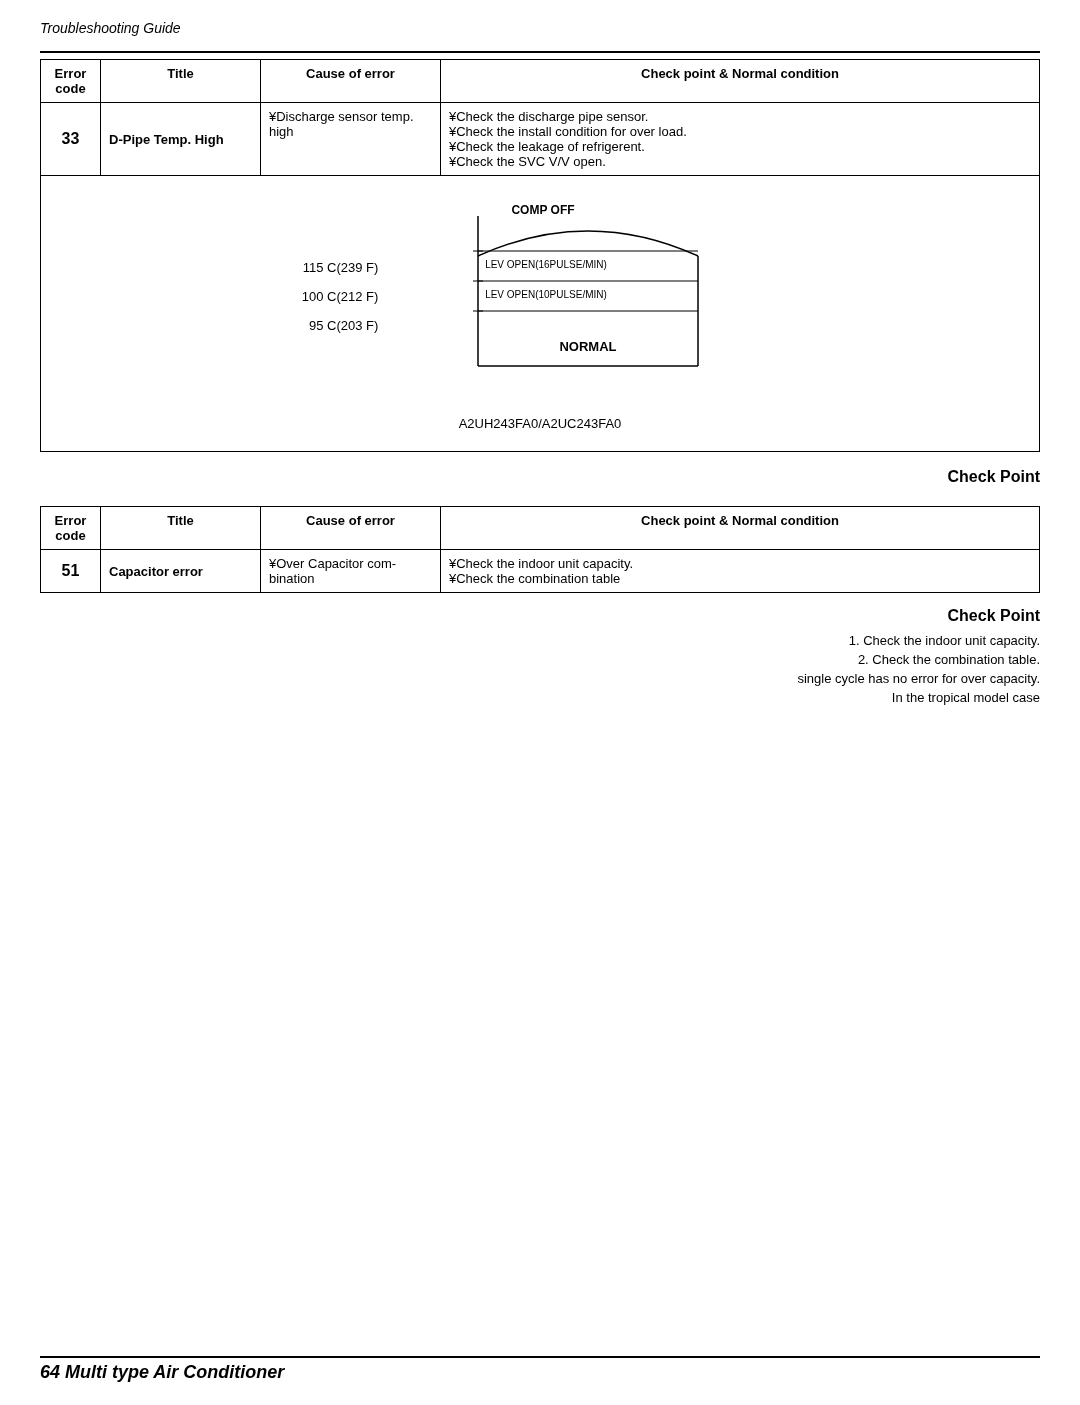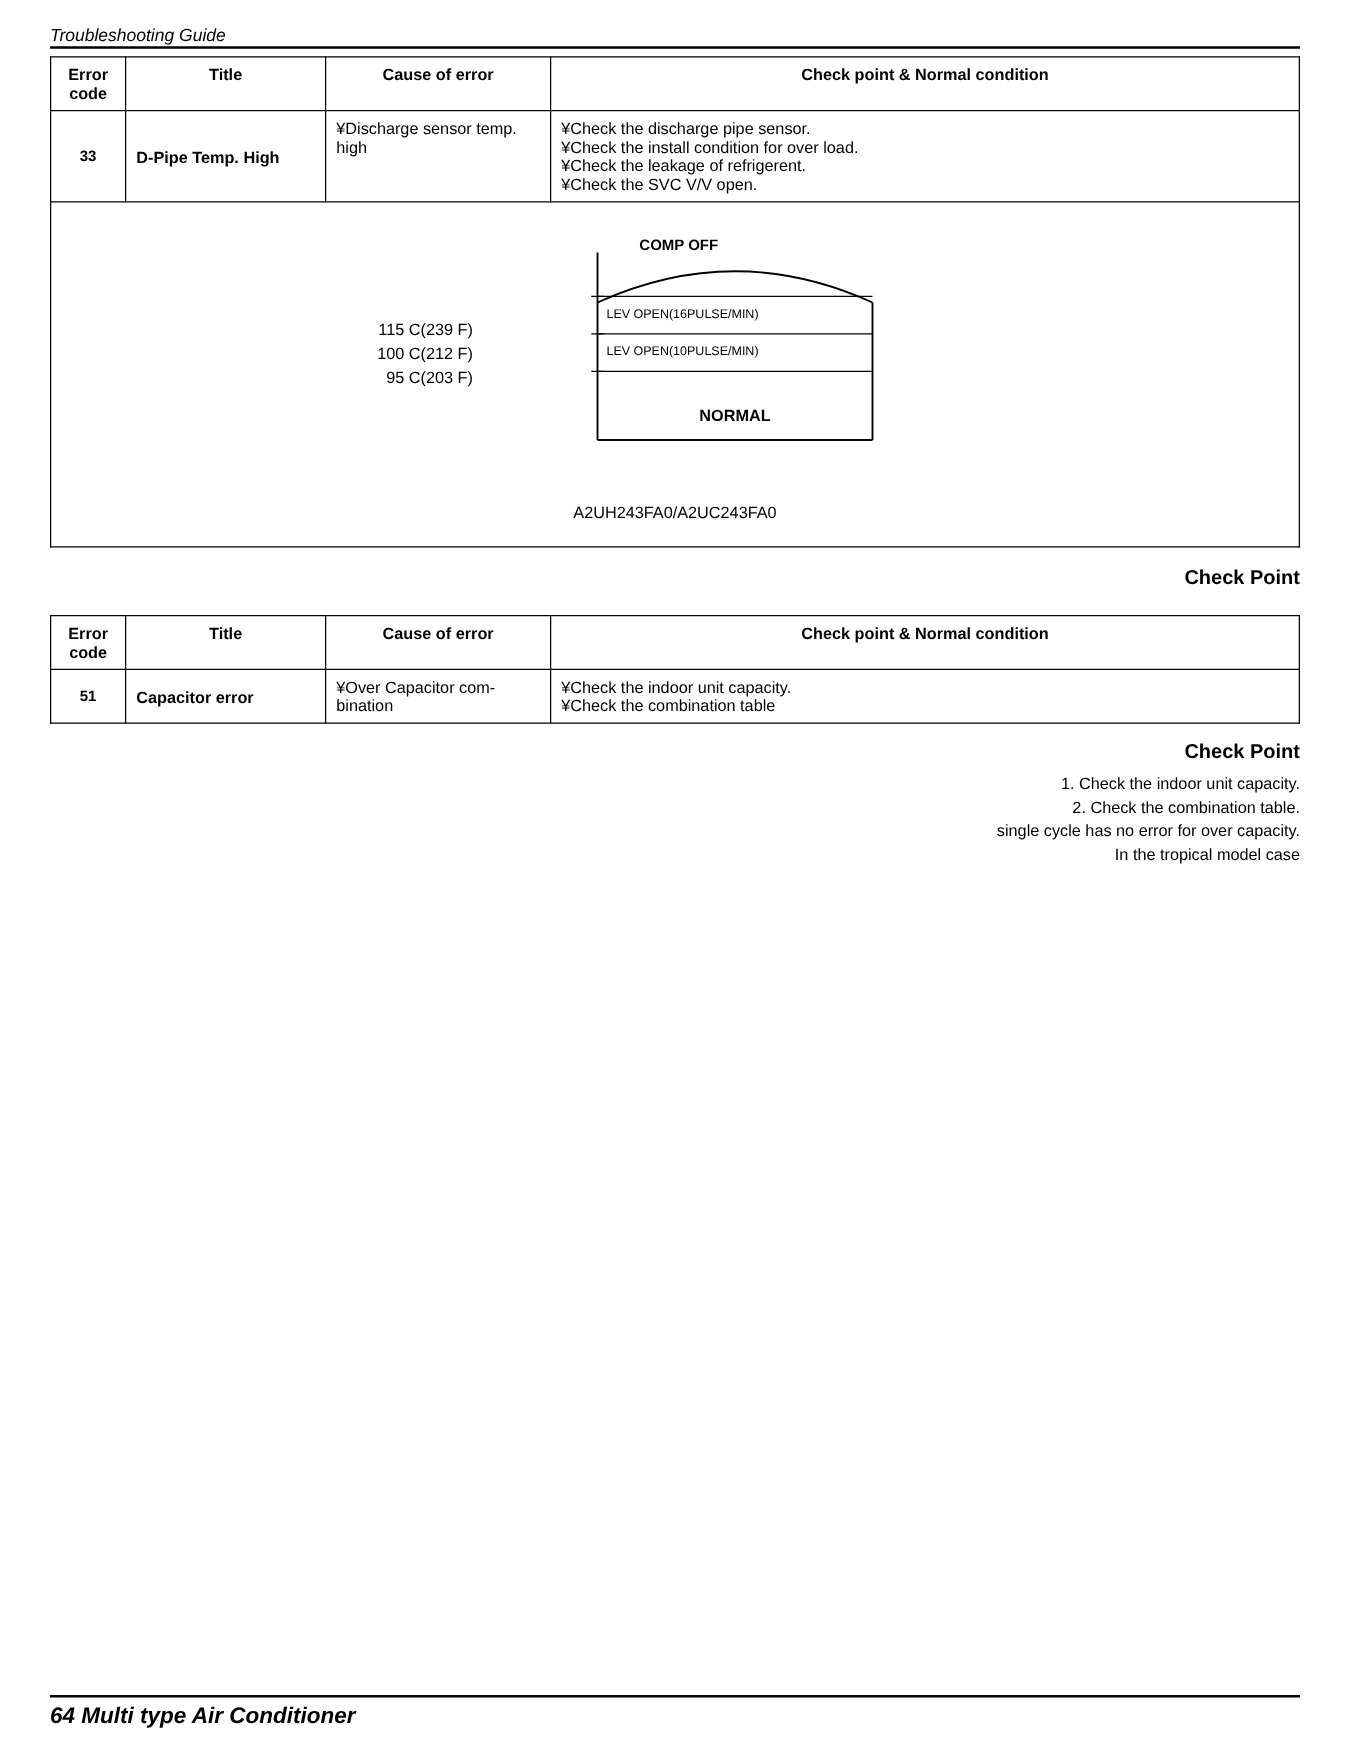--- a/index.html
+++ b/index.html
@@ -9,21 +9,21 @@
       background: #fff;
       color: #000;
       width: 1080px;
       min-height: 1405px;
       padding: 20px 40px;
     }
     .page-header {
       font-style: italic;
       font-size: 14px;
       margin-bottom: 6px;
-      padding-bottom: 1px;
+      padding-bottom: 15px;
       border-bottom: 2px solid #000;
     }
     .error-table {
       width: 100%;
       border-collapse: collapse;
       margin-bottom: 0;
       border: 1px solid #000;
     }
     .error-table th, .error-table td {
       border: 1px solid #000;
@@ -31,21 +31,21 @@
       vertical-align: top;
     }
     .error-table th {
       font-weight: bold;
       text-align: center;
       font-size: 13px;
     }
     .error-table td.error-code {
       text-align: center;
       font-weight: bold;
-      font-size: 12px;
+      font-size: 16px;
       vertical-align: middle;
       width: 60px;
     }
     .error-table td.title-cell {
       font-weight: bold;
       width: 160px;
       vertical-align: middle;
     }
     .error-table td.cause-cell {
       width: 180px;
@@ -61,21 +61,21 @@
     }
     .diagram-container {
       display: flex;
       align-items: center;
       gap: 20px;
       margin-bottom: 10px;
     }
     .diagram-labels {
       display: flex;
       flex-direction: column;
-      gap: 4px;
+      gap: 14px;
       font-size: 13px;
       text-align: right;
     }
     .diagram-model {
       font-size: 13px;
       margin-top: 10px;
       text-align: center;
     }
     .check-point-section {
       margin: 14px 0 20px 10px;

